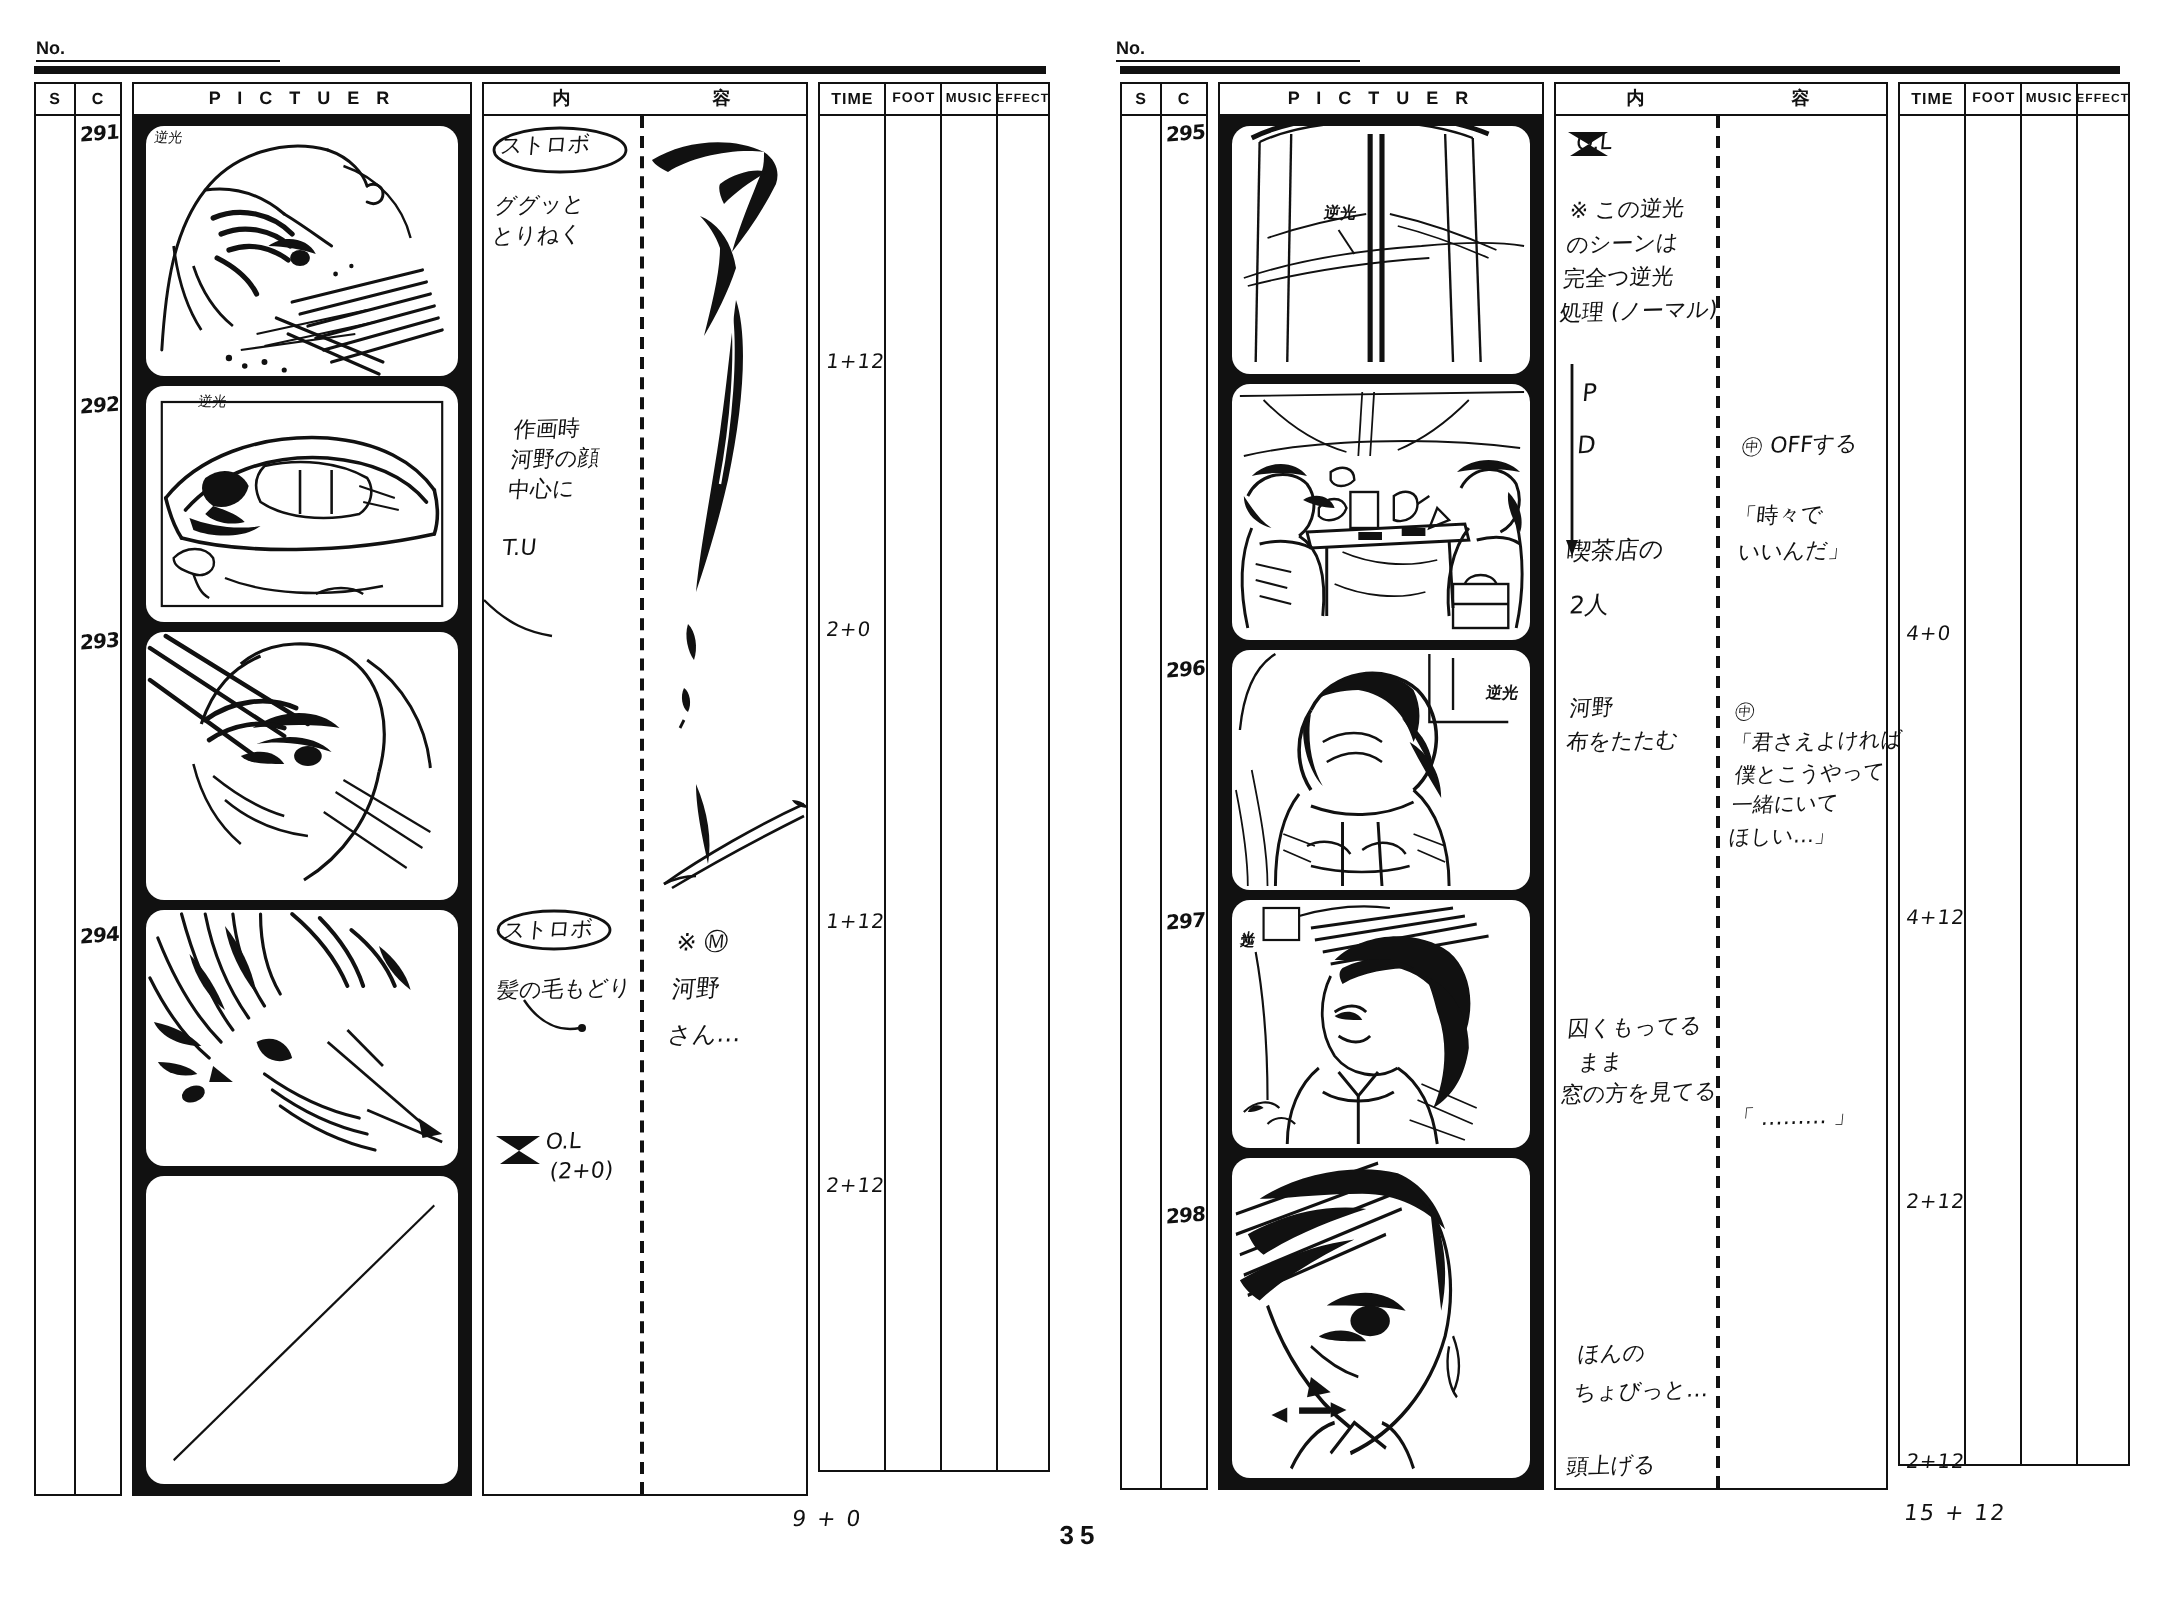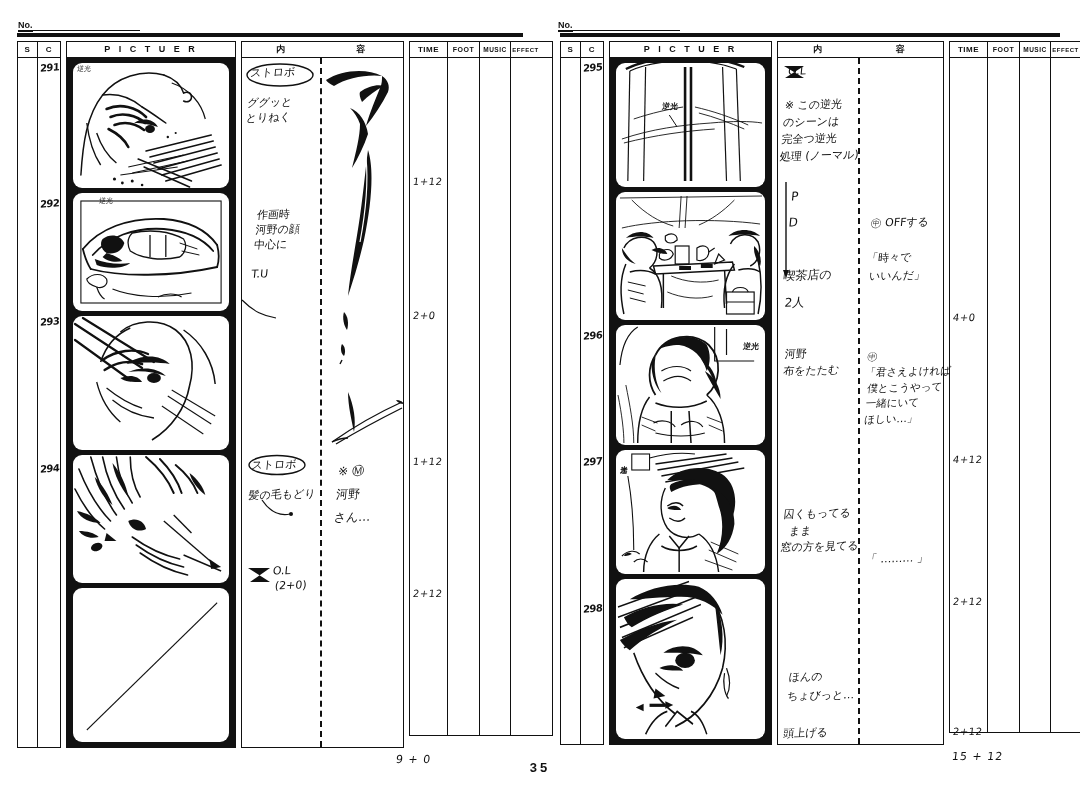--- a/index.html
+++ b/index.html
@@ -164,21 +164,21 @@
   .hw {
     position: absolute;
     font-family: "DejaVu Sans", sans-serif;
     color: #111;
     line-height: 1.35;
     white-space: pre;
     transform: rotate(-1.5deg) skewX(-7deg);
   }
 
   
-  .time-grp { width: 144px; }
+  .time-grp { width: 116px; }
   .col-time { width: 37px; }
   .col-foot { width: 32px; }
   .col-music { width: 31px; }
   .col-effect { width: 30px; }
   .tval {
     position: absolute;
     left: 3px;
     font-size: 10px;
     font-family: "DejaVu Sans", sans-serif;
     transform: skewX(-7deg);

